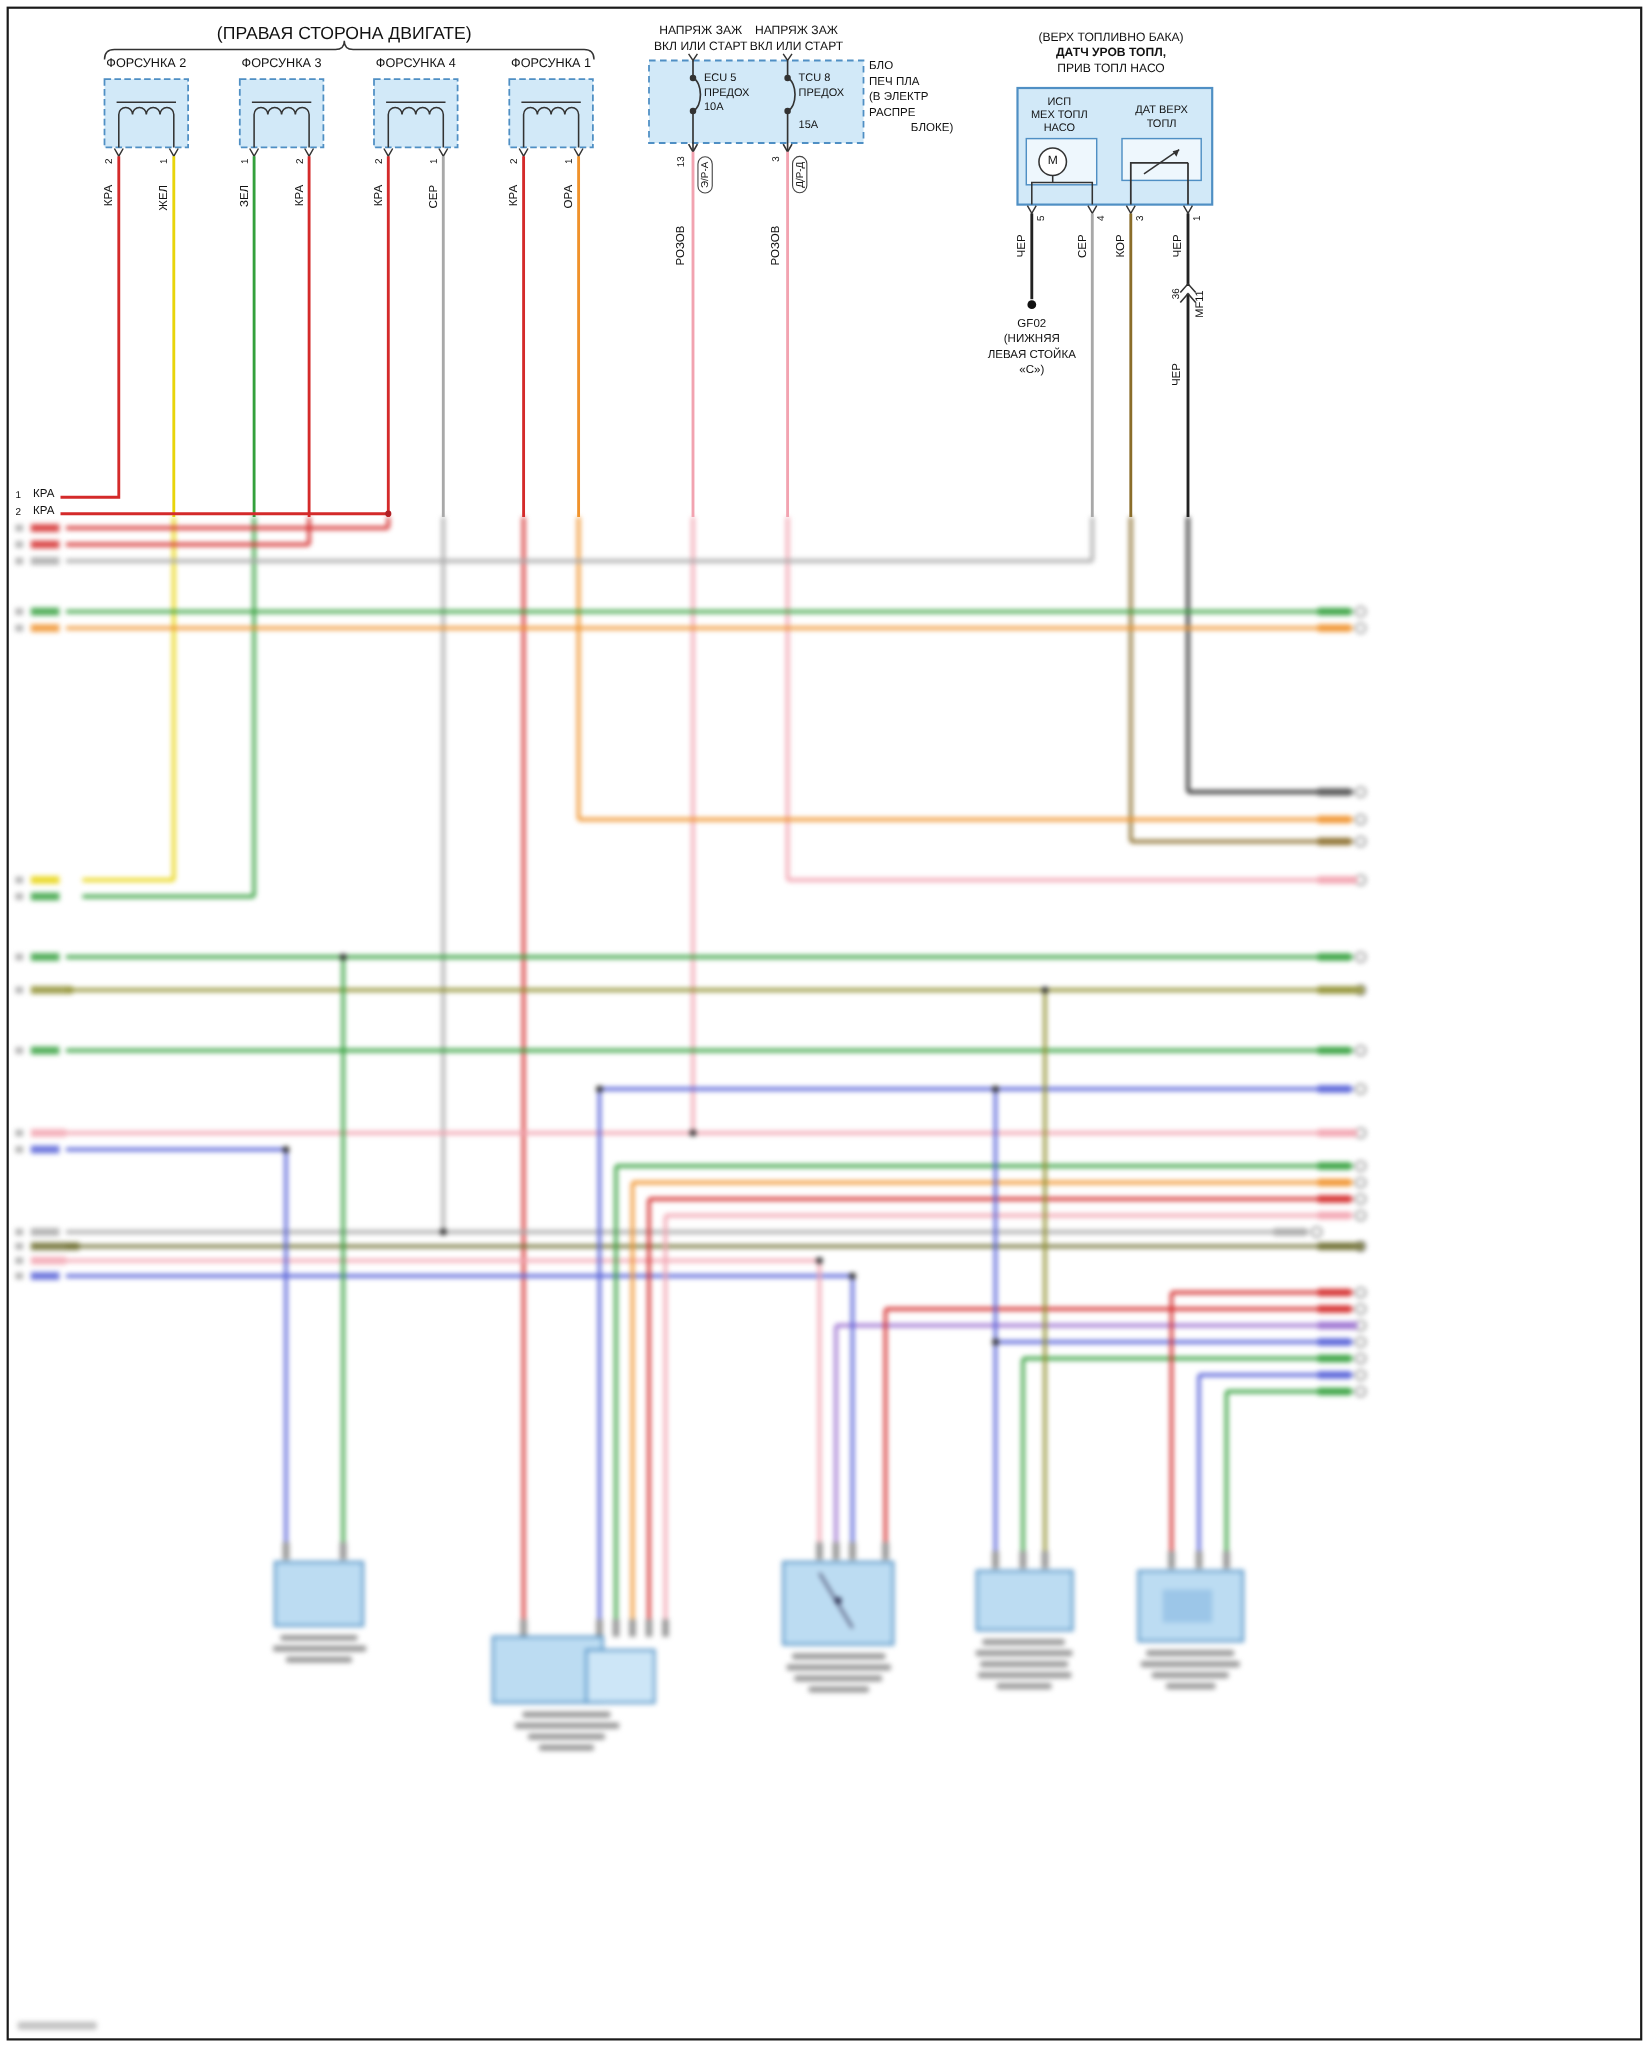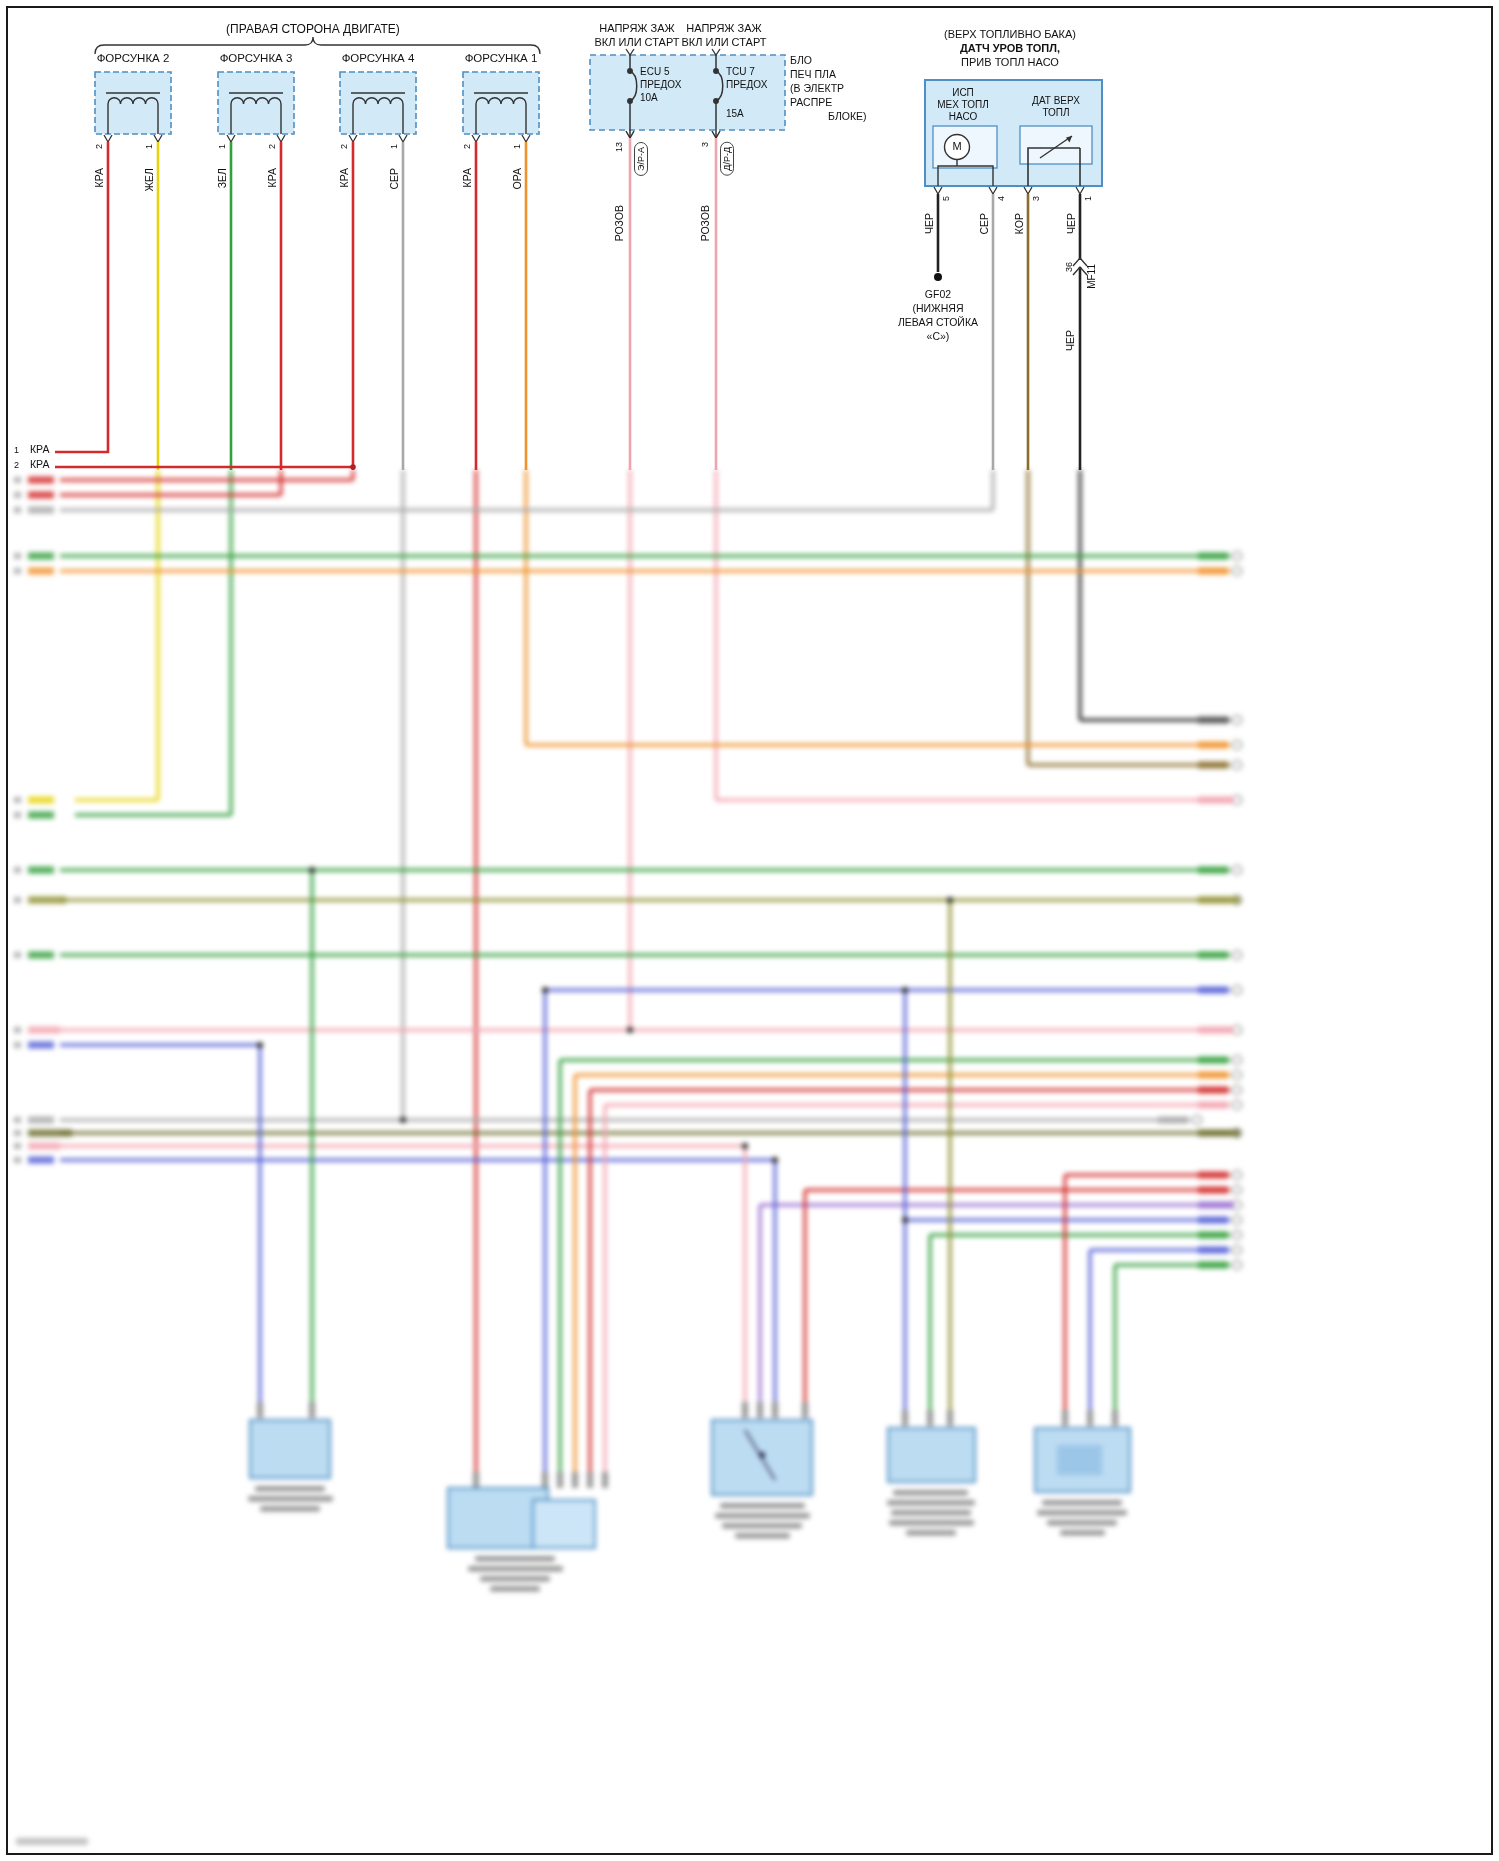--- a/index.html
+++ b/index.html
@@ -2,21 +2,21 @@
 <html><head>
 <meta charset="utf-8">
 <style>
   html,body{margin:0;padding:0;background:#e8e8e8;}
   #stage{position:relative;width:1499px;height:1861px;background:#ffffff;overflow:hidden;
          font-family:"Liberation Sans",sans-serif;}
   #border{position:absolute;inset:6px;border:2px solid #1a1a1a;pointer-events:none;z-index:40;}
   .t{position:absolute;color:#111;white-space:nowrap;font-family:"Liberation Sans",sans-serif;z-index:20;}
   .c{text-align:center;}
   .v{writing-mode:vertical-rl;transform:rotate(180deg);}
-  .f12{font-size:12px;} .f115{font-size:11.5px;} .f11{font-size:11px;}
+  .f12{font-size:16px;} .f115{font-size:11.5px;} .f11{font-size:11px;}
   .f105{font-size:10.5px;} .f10{font-size:10px;} .f9{font-size:9px;}
   .oval{border:1px solid #444;border-radius:10px;padding:4px 1px;background:#fff;}
   svg{position:absolute;left:0;top:0;z-index:10;}
   #blurwrap{position:absolute;left:0;top:470px;width:1499px;height:1391px;filter:blur(2.6px);z-index:5;}
 </style>
 </head>
 <body>
 
 <div id="stage">
   <div id="border"></div>
@@ -375,21 +375,21 @@
   <div class="t v f105" style="left:511px;top:168px;">ОРА</div>
 
   <div class="t c f11" style="left:577px;top:22px;width:120px;">НАПРЯЖ ЗАЖ</div>
   <div class="t c f11" style="left:577px;top:36px;width:120px;">ВКЛ ИЛИ СТАРТ</div>
   <div class="t c f11" style="left:664px;top:22px;width:120px;">НАПРЯЖ ЗАЖ</div>
   <div class="t c f11" style="left:664px;top:36px;width:120px;">ВКЛ ИЛИ СТАРТ</div>
 
   <div class="t f10" style="left:640px;top:66px;">ECU 5</div>
   <div class="t f10" style="left:640px;top:79px;">ПРЕДОХ</div>
   <div class="t f10" style="left:640px;top:92px;">10A</div>
-  <div class="t f10" style="left:726px;top:66px;">TCU 7</div>
+  <div class="t f10" style="left:726px;top:66px;">TCU 8</div>
   <div class="t f10" style="left:726px;top:79px;">ПРЕДОХ</div>
   <div class="t f10" style="left:726px;top:108px;">15A</div>
 
   <div class="t f105" style="left:790px;top:54px;">БЛО</div>
   <div class="t f105" style="left:790px;top:68px;">ПЕЧ ПЛА</div>
   <div class="t f105" style="left:790px;top:82px;">(В ЭЛЕКТР</div>
   <div class="t f105" style="left:790px;top:96px;">РАСПРЕ</div>
   <div class="t f105" style="left:828px;top:110px;">БЛОКЕ)</div>
 
   <div class="t v f9" style="left:614px;top:142px;">13</div>

